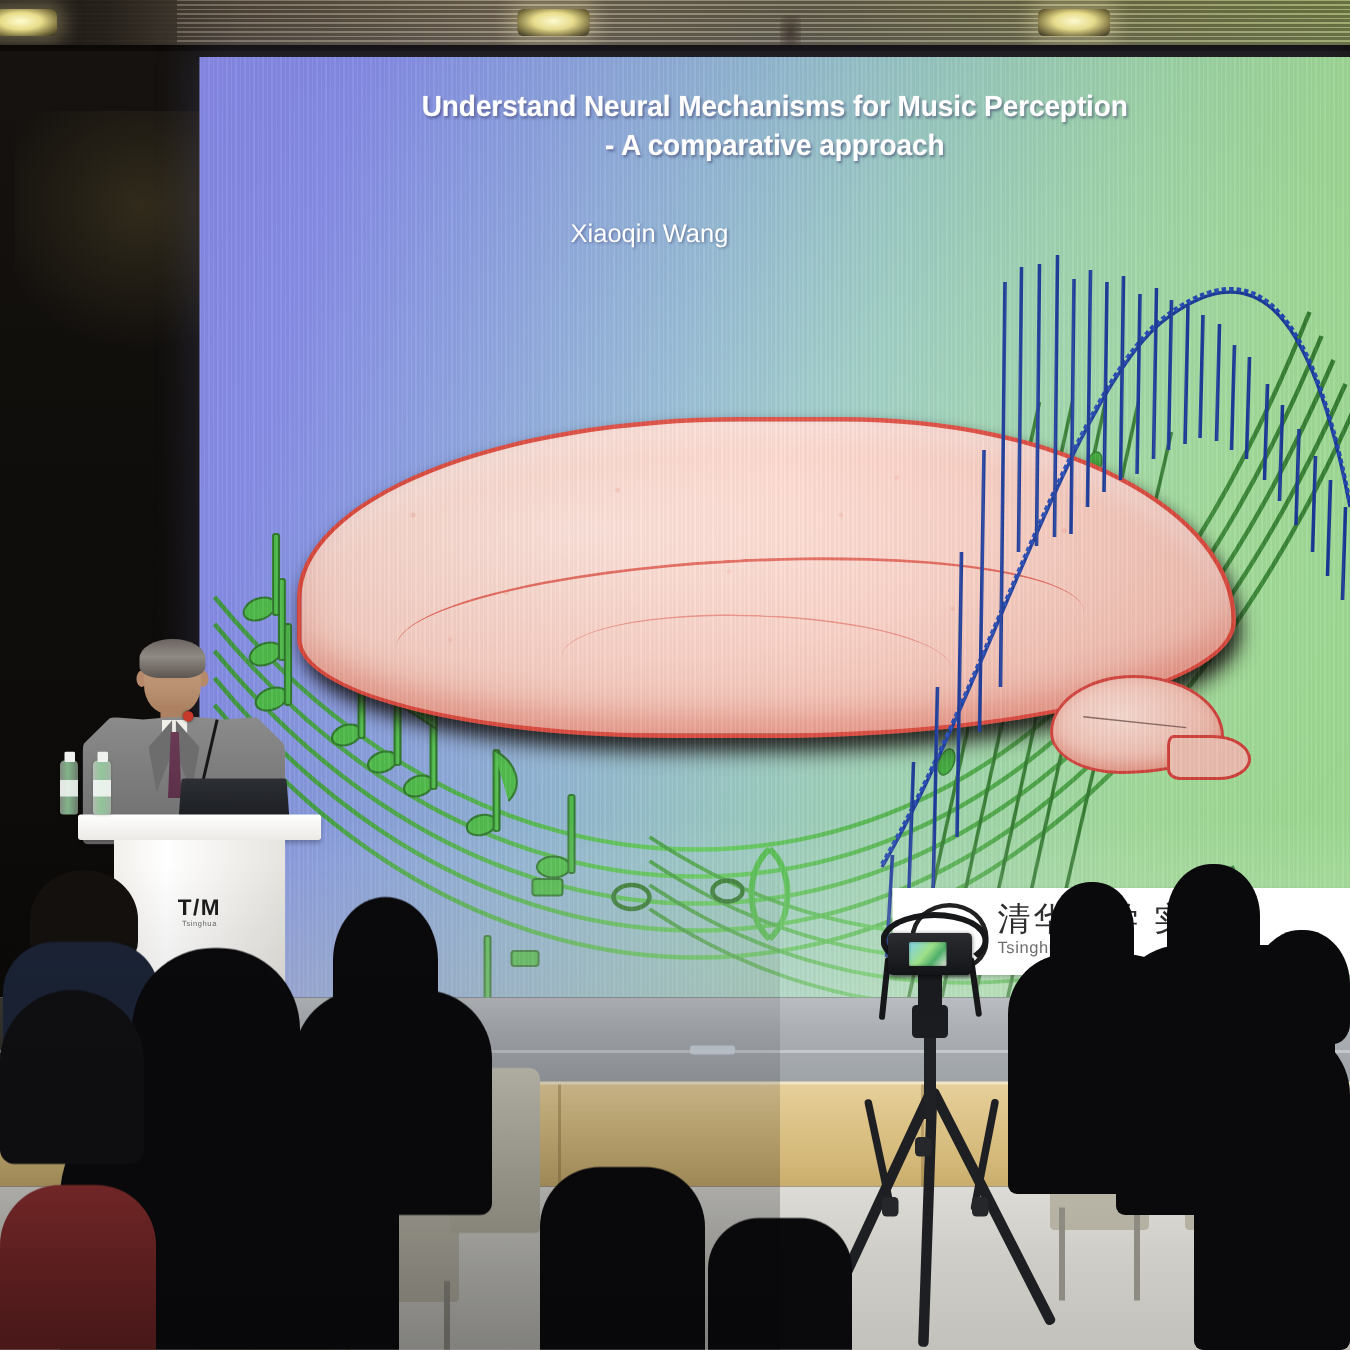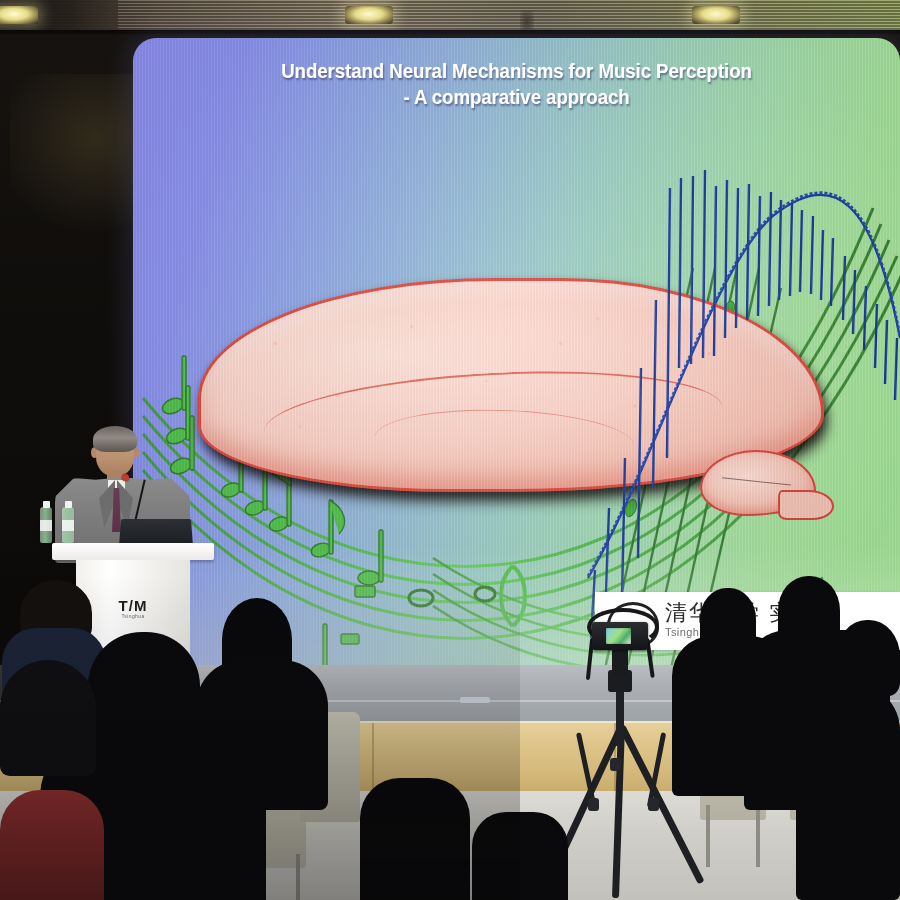--- a/index.html
+++ b/index.html
@@ -32,21 +32,21 @@
   .backwall{position:absolute;left:0;top:34px;width:900px;height:640px;
     background:linear-gradient(to bottom,#15120f 0%,#0f0d0b 50%,#0c0a09 100%);}
   .wall-glow{position:absolute;left:10px;top:40px;width:190px;height:160px;
     background:radial-gradient(ellipse at 45% 40%,rgba(120,104,60,0.30),rgba(0,0,0,0) 70%);}
 
   
   .screen{position:absolute;left:133px;top:38px;width:767px;height:627px;overflow:hidden;
     background:linear-gradient(105deg,
       #8e90f2 0%, #8b93f1 12%, #8ea6e6 26%, #95bcd8 40%,
       #9ccfc4 54%, #a4ddb0 68%, #a8e49f 82%, #a6e79a 100%);
-    box-shadow:0 0 26px 6px rgba(140,150,230,0.16);border-radius:23px;}
+    box-shadow:0 0 26px 6px rgba(140,150,230,0.16);}
   .screen-scan{position:absolute;inset:0;
     background:repeating-linear-gradient(to right,
       rgba(255,255,255,0.05) 0px, rgba(255,255,255,0.05) 1px,
       rgba(0,0,0,0.03) 1px, rgba(0,0,0,0.03) 3px);}
   .screen-vign{position:absolute;inset:0;
     background:radial-gradient(ellipse at 50% 45%,rgba(255,255,255,0.10),rgba(0,0,0,0.06) 80%);}
   .screen-bottomfade{position:absolute;left:0;bottom:0;width:100%;height:120px;
     background:linear-gradient(to bottom,rgba(255,255,255,0) 0%,rgba(255,255,255,0.28) 100%);}
 
   
@@ -361,20 +361,21 @@
     </svg>
 
     <div class="screen-scan"></div>
     <div class="screen-vign"></div>
     <div class="screen-bottomfade"></div>
 
     <div class="slide-title">
       <div>Understand Neural Mechanisms for Music Perception</div>
       <div>- A comparative approach</div>
     </div>
+    <div class="slide-author">Xiaoqin Wang</div>
   </div>
 
   <div class="stage-floor"></div>
   <div class="stage-floor-left"></div>
   <div class="stage-seam"></div>
   <div class="stage-mark"></div>
   <div class="stage-front-top"></div>
   <div class="stage-front"></div>
   <div class="stage-front-seam" style="left:130px"></div>
   <div class="stage-front-seam" style="left:372px"></div>

